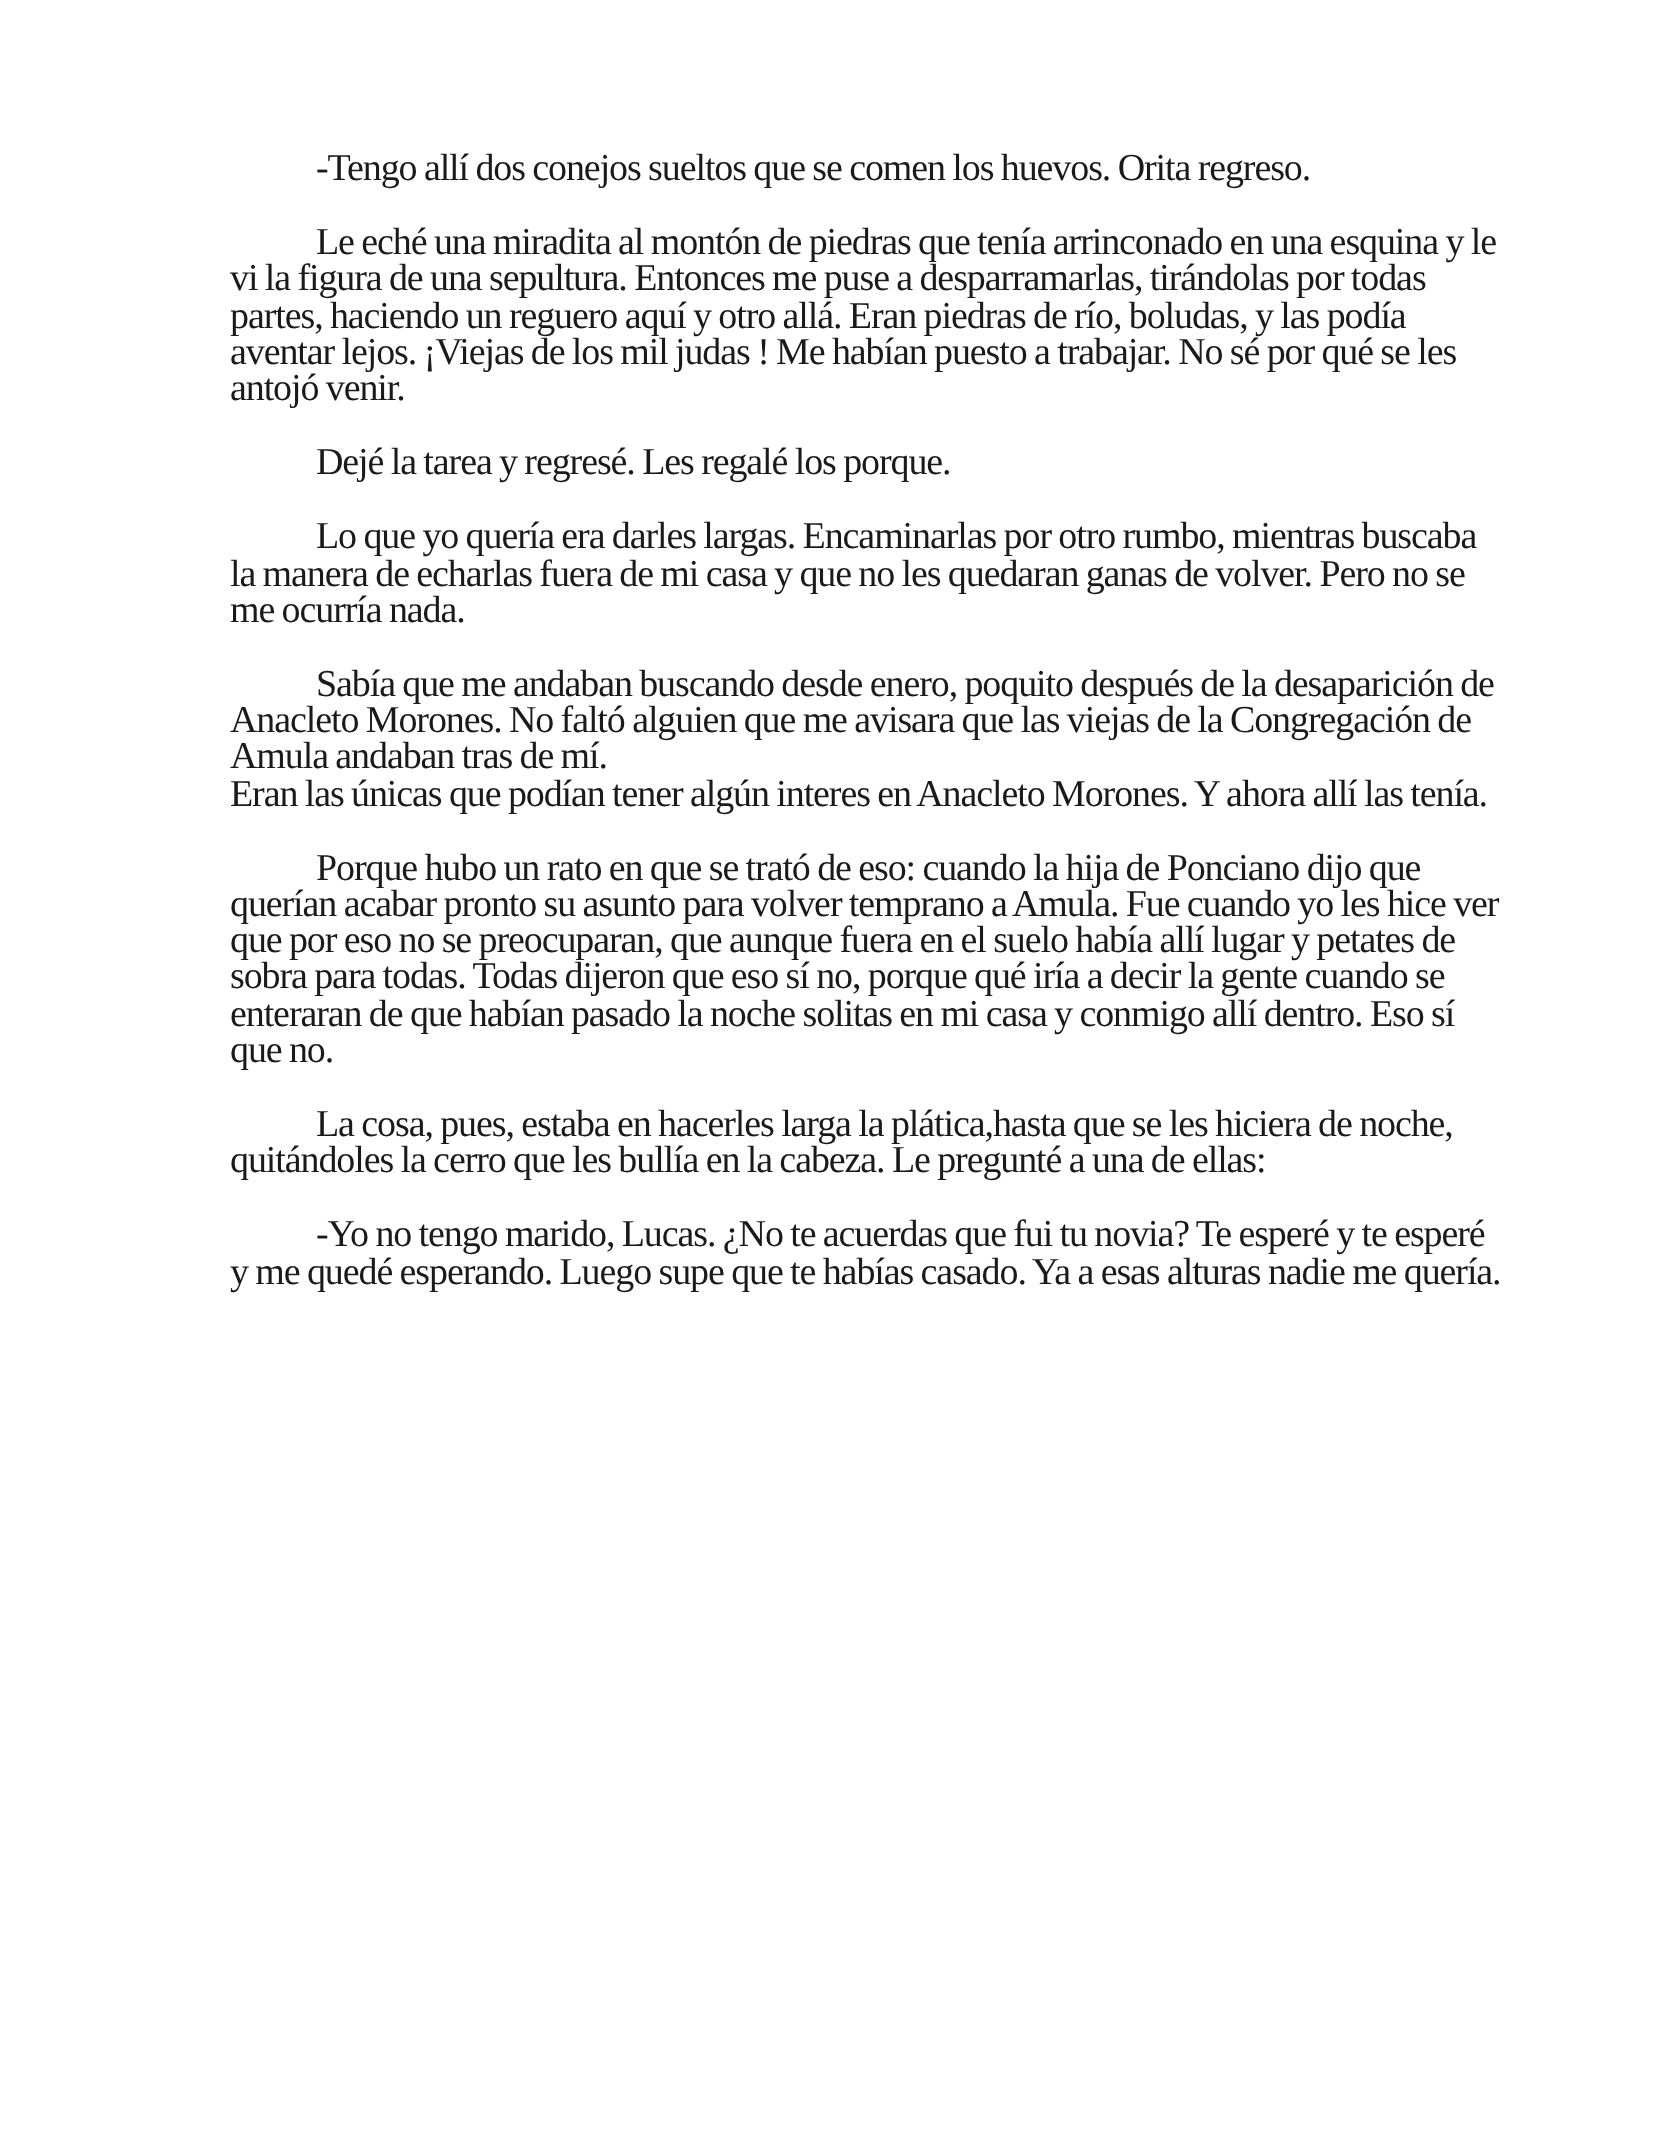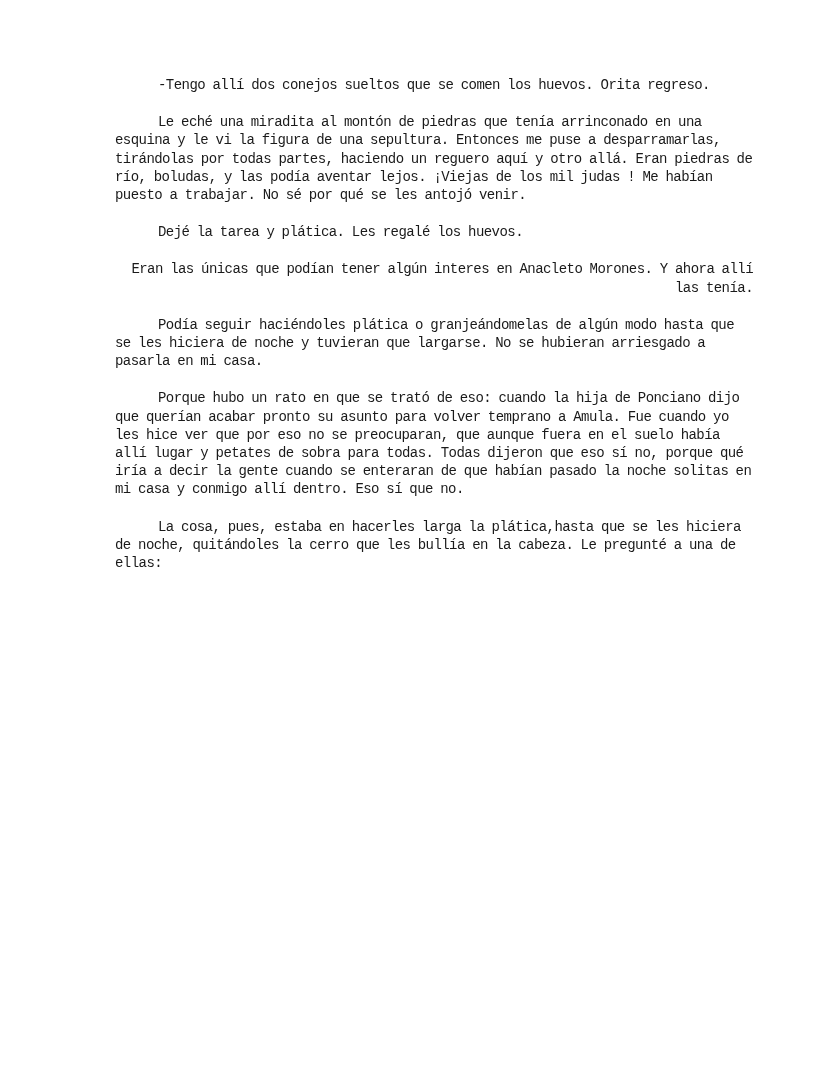--- a/index.html
+++ b/index.html
@@ -14,42 +14,43 @@
       overflow: hidden;
     }
     .page {
       position: absolute;
       left: 115px;
       top: 76px;
       width: 638px;
       color: #1a1a1a;
     }
     .para {
-      font-family: Liberation Mono, monospace;
-      font-size: 14px;
+      font-family: Liberation Serif, serif;
+      font-size: 19px;
       line-height: 18.2px;
       margin: 0 0 19px 0;
       text-indent: 43px;
       letter-spacing: -0.55px;
       word-spacing: -0.5px;
       transform-origin: 0 0;
       text-align: left;
     }
     .para.noindent {
       text-indent: 0;
-      text-align: right;
     }
     .para.tight {
       margin-bottom: 0;
     }
   </style>
 </head>
 <body>
 
 <div class="page">
   <p class="para">-Tengo allí dos conejos sueltos que se comen los huevos. Orita regreso.</p>
   <p class="para">Le eché una miradita al montón de piedras que tenía arrinconado en una esquina y le vi la figura de una sepultura. Entonces me puse a desparramarlas, tirándolas por todas partes, haciendo un reguero aquí y otro allá. Eran piedras de río, boludas, y las podía aventar lejos. ¡Viejas de los mil judas ! Me habían puesto a trabajar. No sé por qué se les antojó venir.</p>
-  <p class="para">Dejé la tarea y plática. Les regalé los huevos.</p>
+  <p class="para">Dejé la tarea y regresé. Les regalé los porque.</p>
+  <p class="para">Lo que yo quería era darles largas. Encaminarlas por otro rumbo, mientras buscaba la manera de echarlas fuera de mi casa y que no les quedaran ganas de volver. Pero no se me ocurría nada.</p>
+  <p class="para tight">Sabía que me andaban buscando desde enero, poquito después de la desaparición de Anacleto Morones. No faltó alguien que me avisara que las viejas de la Congregación de Amula andaban tras de mí.</p>
   <p class="para noindent">Eran las únicas que podían tener algún interes en Anacleto Morones. Y ahora allí las tenía.</p>
-  <p class="para">Podía seguir haciéndoles plática o granjeándomelas de algún modo hasta que se les hiciera de noche y tuvieran que largarse. No se hubieran arriesgado a pasarla en mi casa.</p>
   <p class="para">Porque hubo un rato en que se trató de eso: cuando la hija de Ponciano dijo que querían acabar pronto su asunto para volver temprano a Amula. Fue cuando yo les hice ver que por eso no se preocuparan, que aunque fuera en el suelo había allí lugar y petates de sobra para todas. Todas dijeron que eso sí no, porque qué iría a decir la gente cuando se enteraran de que habían pasado la noche solitas en mi casa y conmigo allí dentro. Eso sí que no.</p>
   <p class="para">La cosa, pues, estaba en hacerles larga la plática,hasta que se les hiciera de noche, quitándoles la cerro que les bullía en la cabeza. Le pregunté a una de ellas:</p>
+  <p class="para">-Yo no tengo marido, Lucas. ¿No te acuerdas que fui tu novia? Te esperé y te esperé y me quedé esperando. Luego supe que te habías casado. Ya a esas alturas nadie me quería.</p>
 </div>
 
 </body></html>

